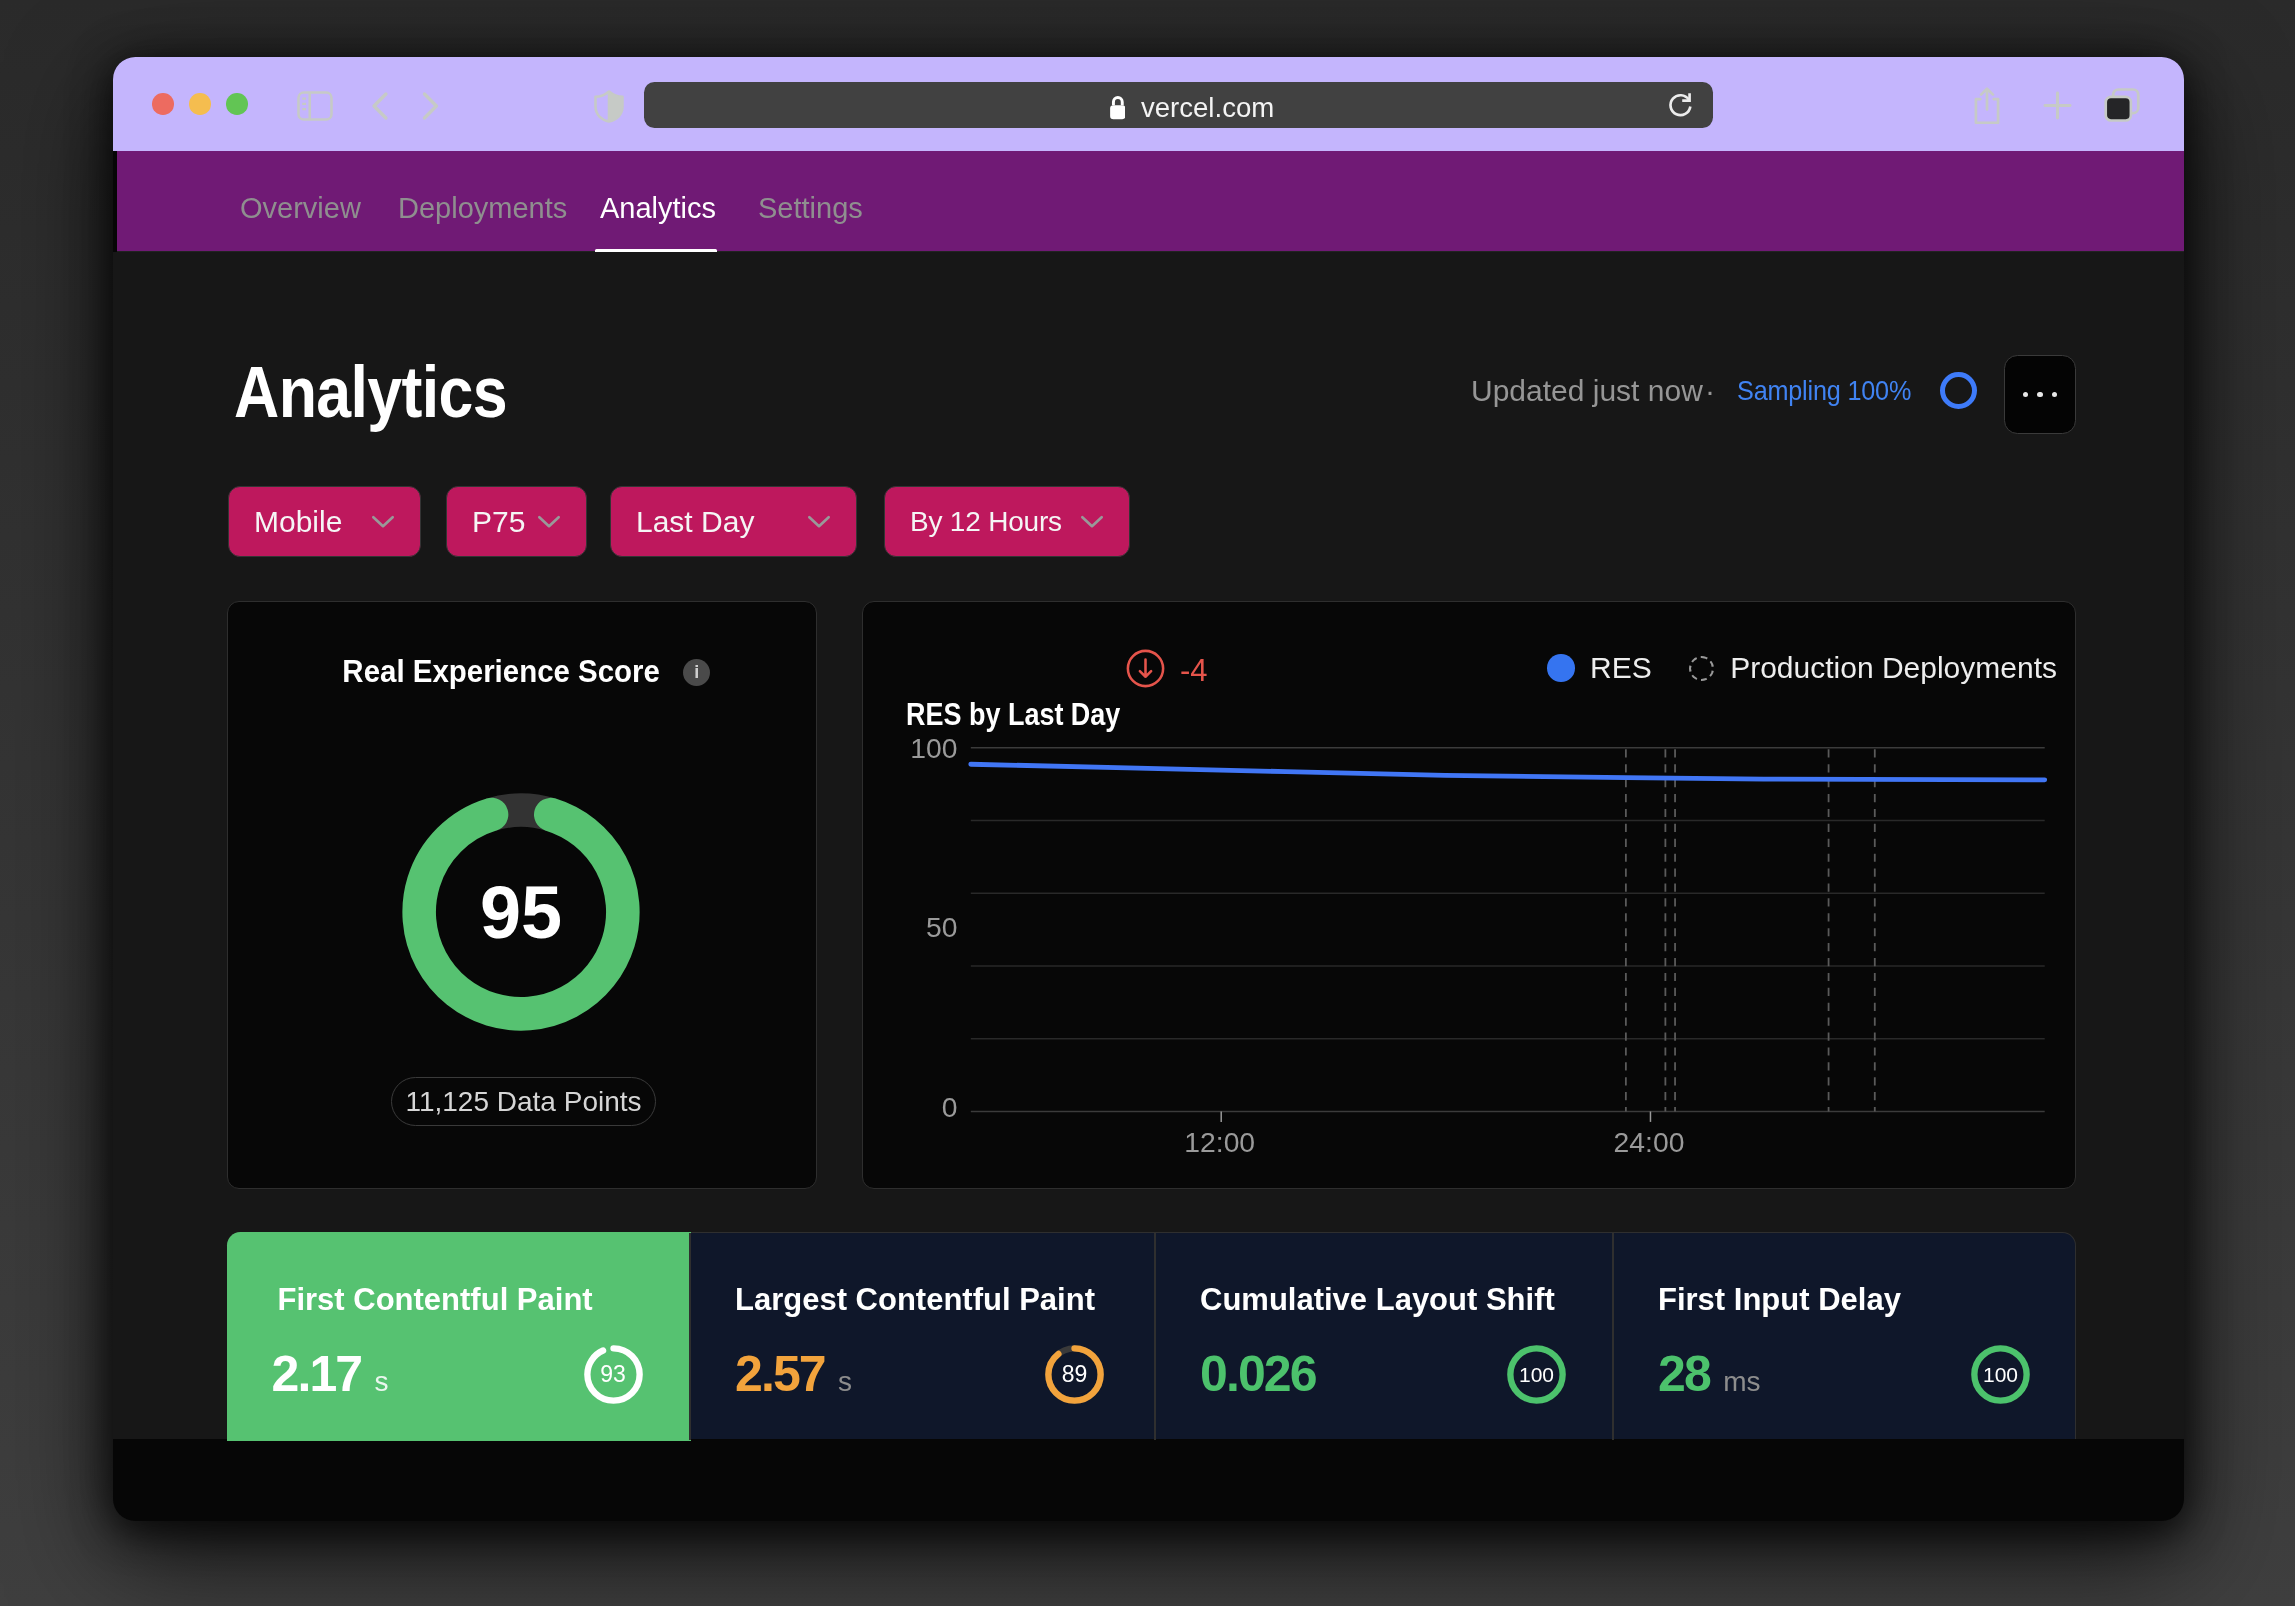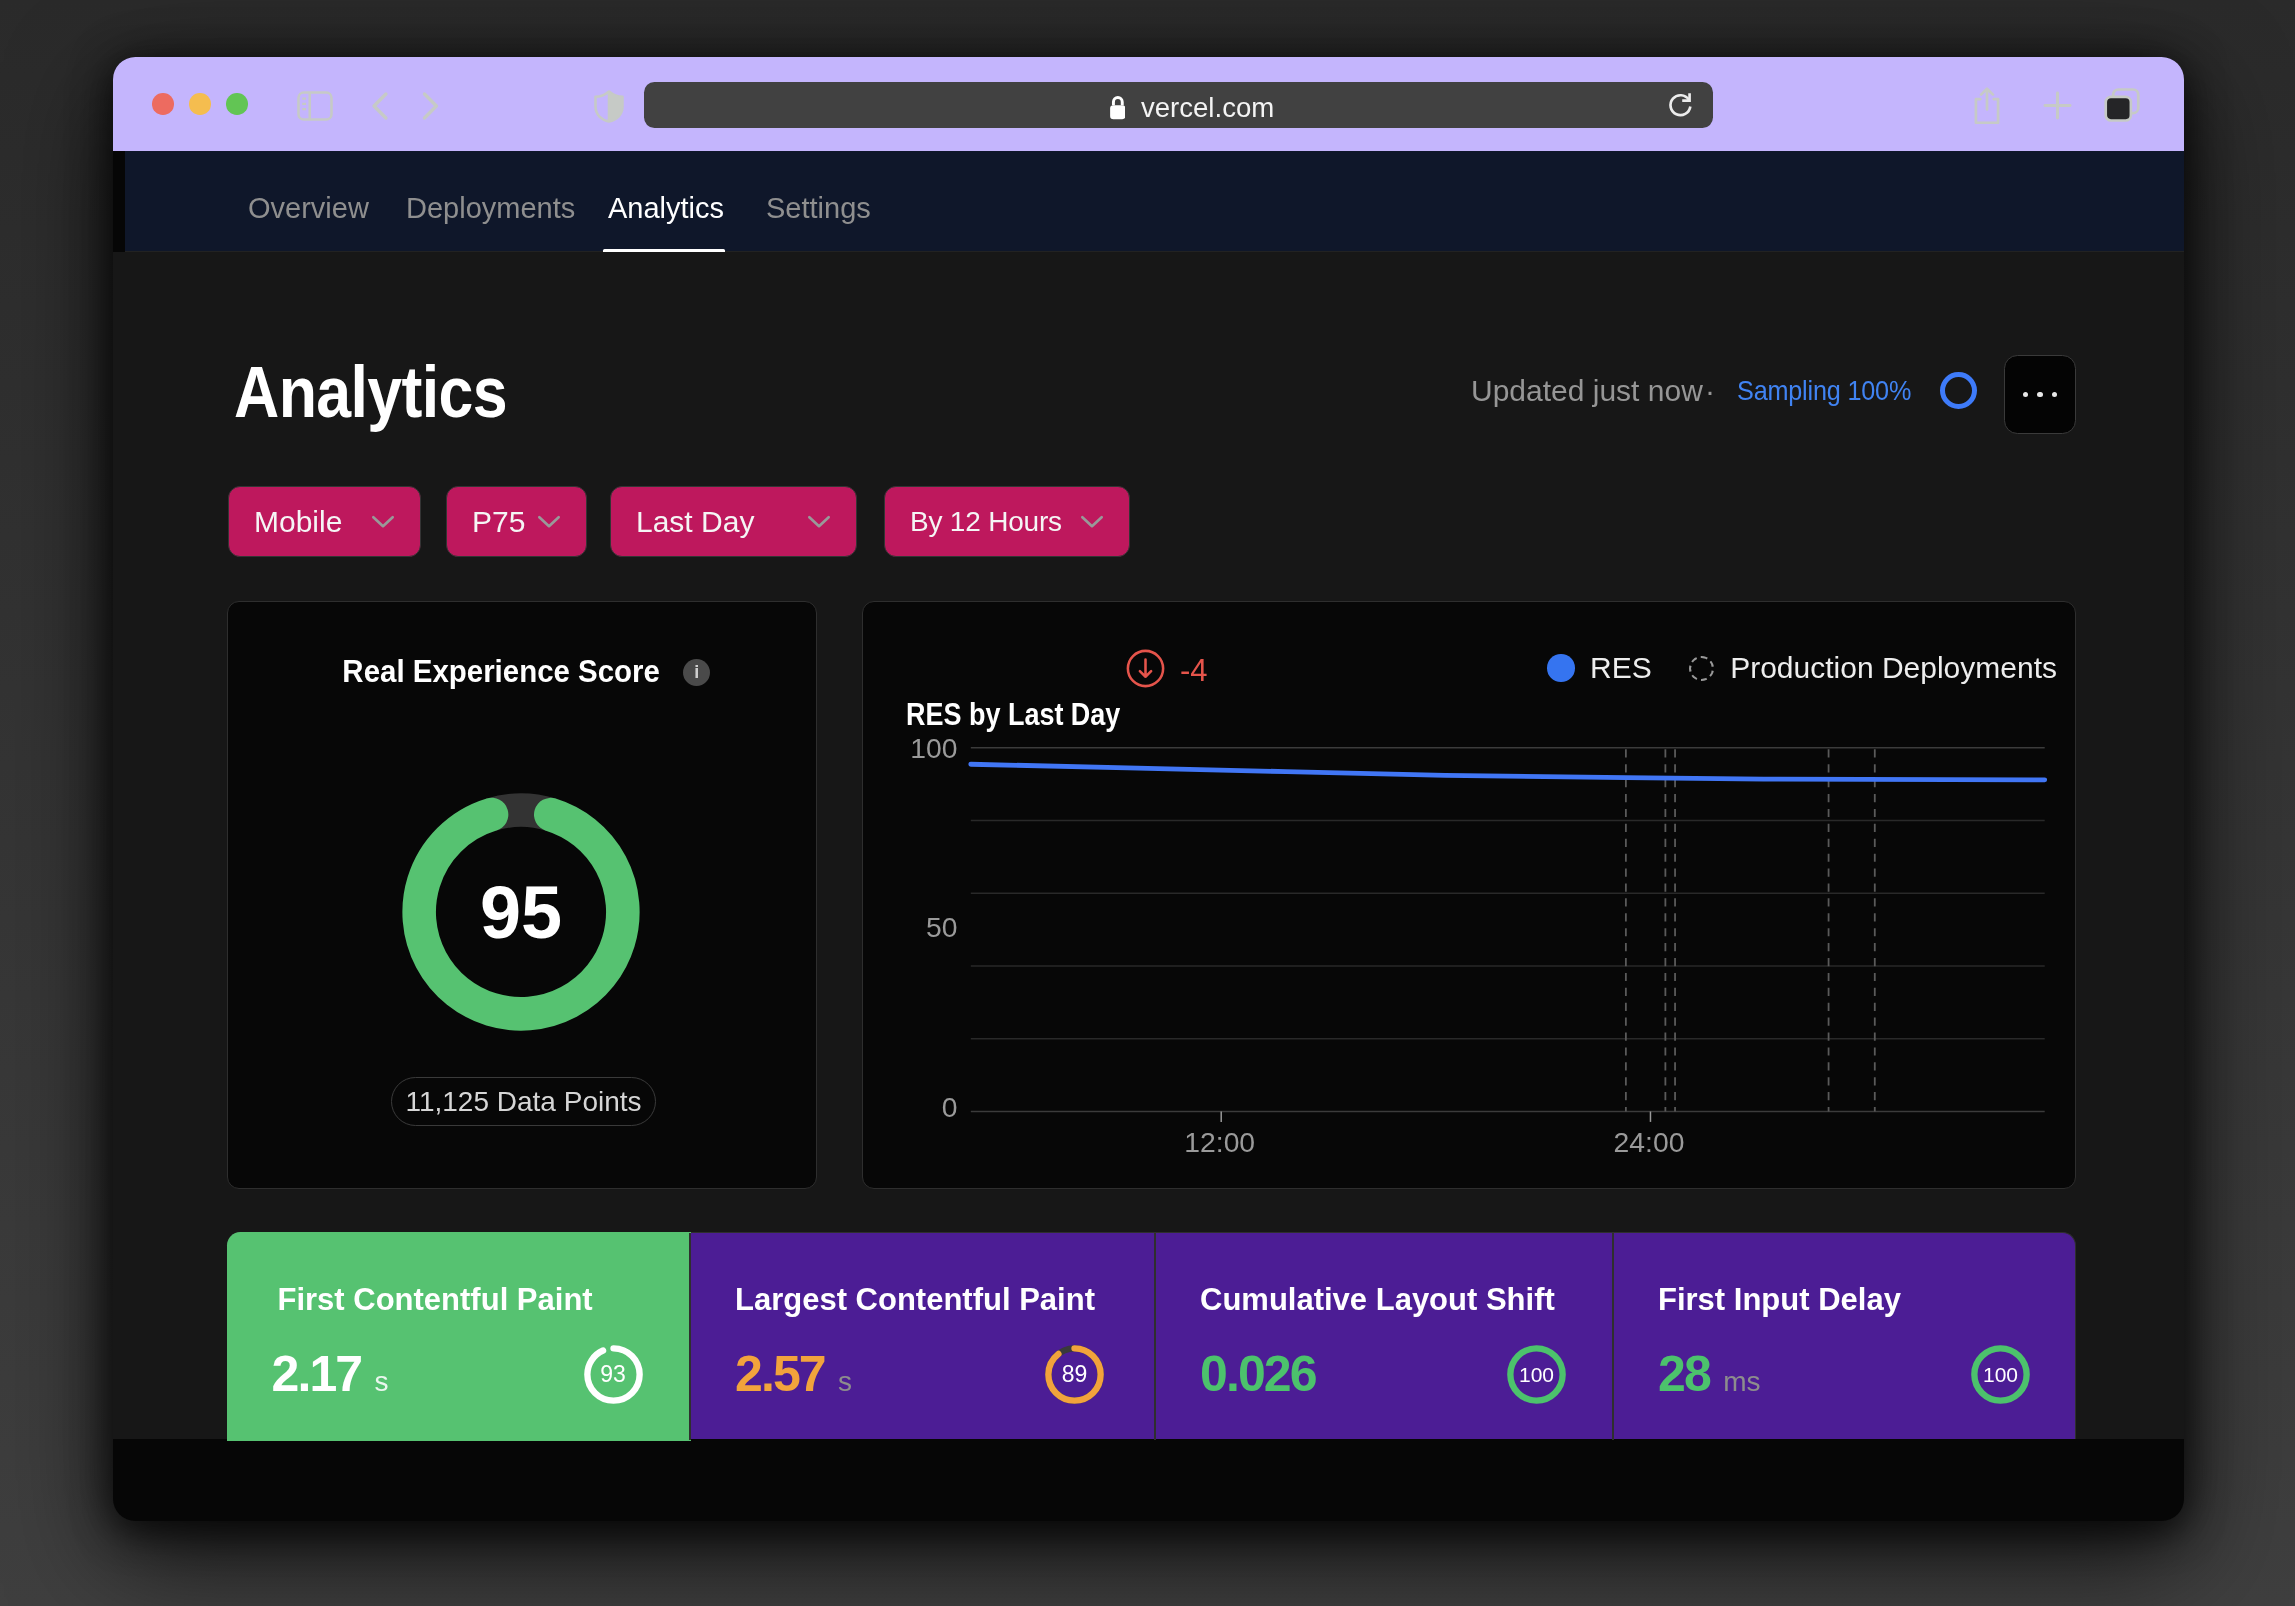--- a/index.html
+++ b/index.html
@@ -17,21 +17,21 @@
   }
   
   .titlebar { position:absolute; left:0; top:0; width:100%; height:94px; background:#c4b5fd; }
   .dot { position:absolute; border-radius:50%; width:21.6px; height:21.6px; top:36px; }
   .urlbar { position:absolute; left:531px; top:24.6px; width:1069px; height:46px; background:#414141; border-radius:10.4px; }
   .urlcenter { position:absolute; left:13.4px; top:3px; width:100%; height:100%;
     display:flex; align-items:center; justify-content:center; gap:15.7px;
     color:#f4f4f4; font-size:27.6px; }
   .tico { position:absolute; color:#c6cac6; }
   
-  .nav { position:absolute; left:12px; top:94px; width:100%; height:101px; background:#0f172a; border-bottom:1.5px solid #222; }
+  .nav { position:absolute; left:4px; top:94px; width:100%; height:101px; background:#701a75; border-bottom:1.5px solid #222; }
   .navitem { position:absolute; top:7.5px; height:99px; display:flex; align-items:center; font-size:29px; color:#8f8f8f; }
   .navitem.active { color:#fff; }
   .underline { position:absolute; top:98px; height:3.7px; background:#fff; border-radius:1.5px; }
   
   .contentbg { position:absolute; left:0; top:195px; width:100%; height:1187px; background:#171717; }
   .h1 { position:absolute; left:121px; top:294px; font-size:72px; font-weight:600; color:#fff; transform:scaleX(0.87); transform-origin:left; letter-spacing:-0.7px; }
   .updated { position:absolute; top:317px; font-size:30px; color:#969696; }
   .sampling { position:absolute; top:318px; font-size:28px; color:#4083f2; letter-spacing:-0.2px; }
   .spinner { position:absolute; width:37px; height:37px; border-radius:50%; border:5.2px solid #3e7bfa; }
   .menubtn { position:absolute; left:1891px; top:298px; width:72px; height:79px; border:1.5px solid #3a3a3a; border-radius:13.4px; background:#040404;
@@ -48,21 +48,21 @@
   .restitle b { font-size:31px; color:#fff; display:inline-block; transform:scaleX(0.95); }
   .infoi { width:27px; height:27px; border-radius:50%; background:#4a4a4a; color:#cfcfcf; font-size:18px; font-weight:700;
     display:flex; align-items:center; justify-content:center; }
   .pill { position:absolute; left:163px; top:475px; width:265px; height:49px; border:1.5px solid #3a3a3a; border-radius:25px;
     display:flex; align-items:center; justify-content:center; color:#d6d6d6; font-size:28px; }
   
   .ctitle { position:absolute; left:43px; top:51px; display:flex; align-items:center;margin-top:44px; }
   .ctitle b { font-size:31px; color:#fff; display:inline-block; transform:scaleX(0.87); transform-origin:left; }
   .legend { position:absolute; right:18px; top:49px; display:flex; align-items:center; font-size:30px; color:#ededed; }
   
-  .metrics { position:absolute; left:114px; top:1175px; width:1849px; height:207px; background:#4c1d95;
+  .metrics { position:absolute; left:114px; top:1175px; width:1849px; height:207px; background:#0f172a;
     border:1.5px solid #2f2f2f; border-bottom:none; border-radius:13.4px 13.4px 0 0; }
   .mtile { position:absolute; top:0; height:207px; }
   .msep { position:absolute; top:0; width:1.5px; height:207px; background:#2f2f2f; }
   .mtitle { position:absolute; left:46px; top:49px; font-size:31px; font-weight:700; color:#fff; }
   .mval { position:absolute; left:46px; top:112px; font-size:50px; font-weight:700; letter-spacing:-1.9px; display:flex; align-items:baseline; gap:13.4px;}
   .mval .suf { font-size:28px; font-weight:400; letter-spacing:0; }
   .ring { position:absolute; }
   .ringnum { position:absolute; left:0; top:0; width:100%; height:100%; display:flex; align-items:center; justify-content:center;
      color:#fff; font-size:23px; }
   .greenfill { position:absolute; left:-1.5px; top:-1.5px; width:464px; height:209px; background:#56c271; border-radius:13.4px 0 0 0; }

